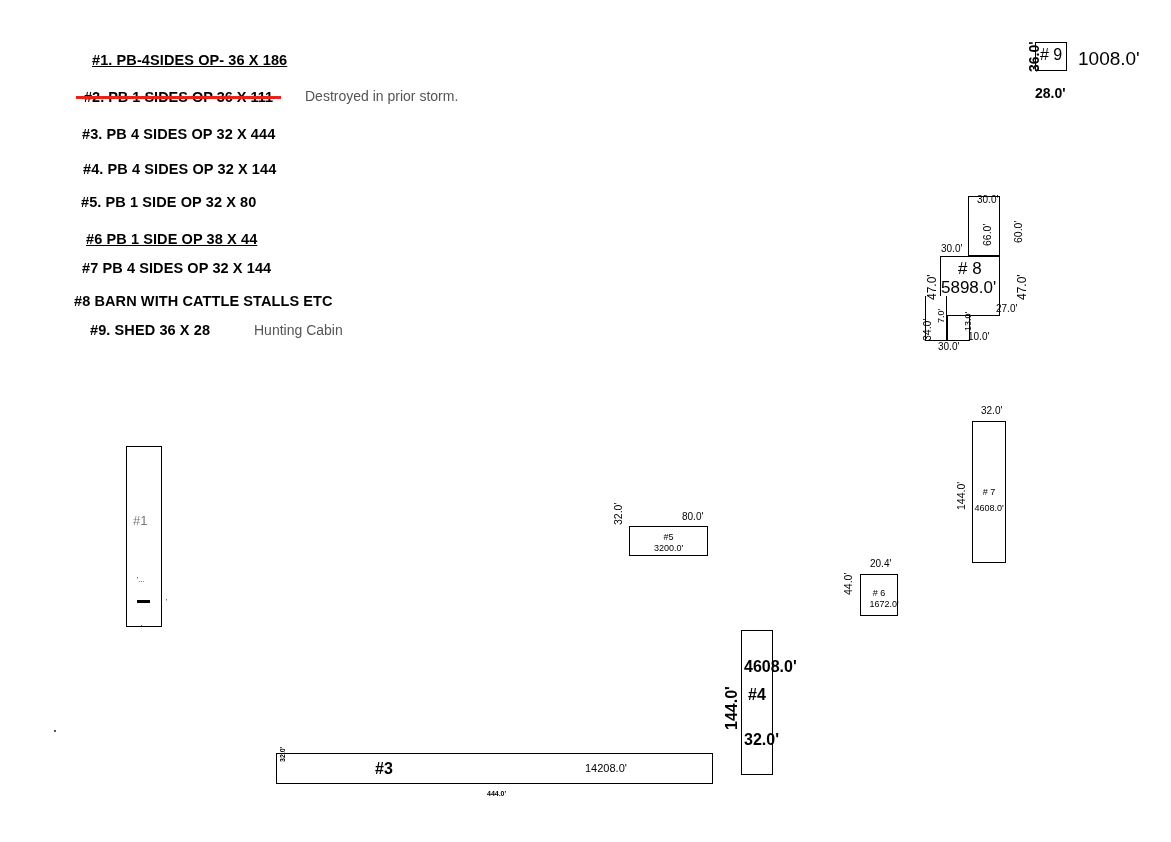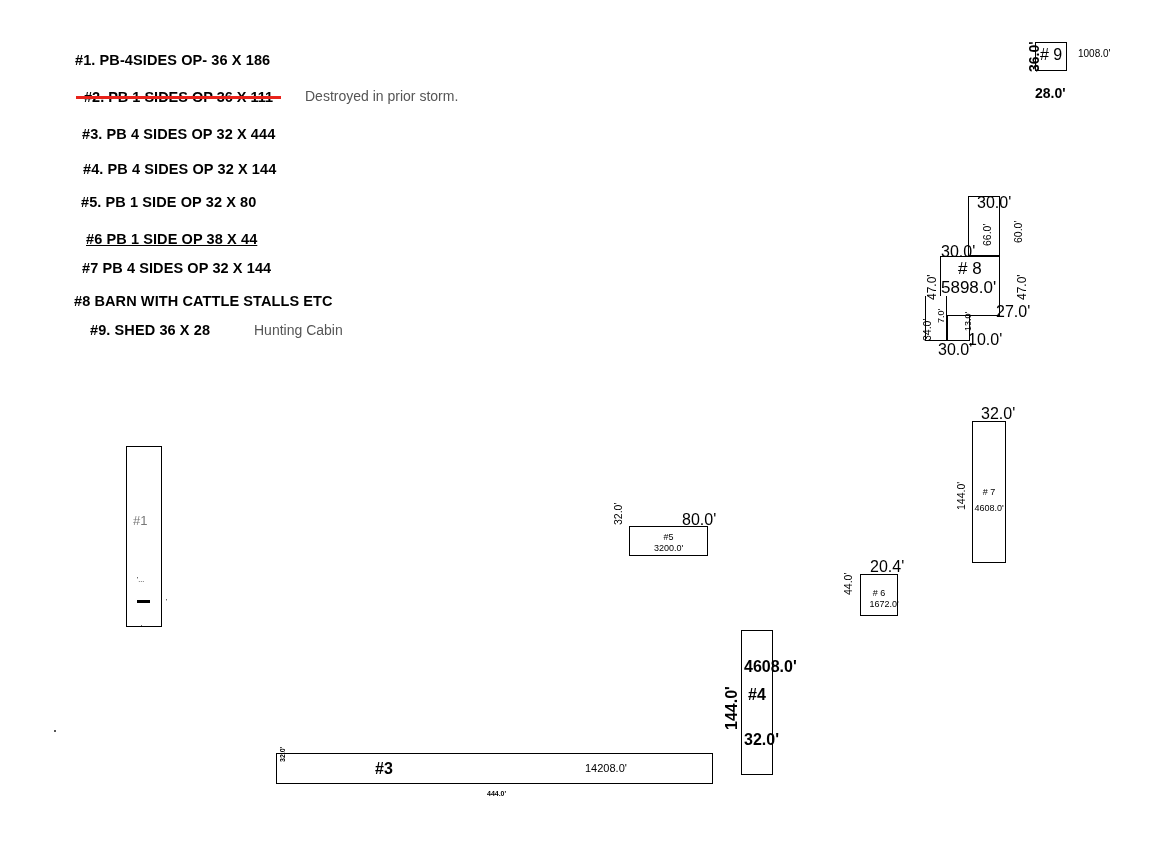--- a/index.html
+++ b/index.html
@@ -50,21 +50,21 @@
     transform: translateY(-1px);
   }
   .shape {
     position: absolute;
     border: 1px solid #000000;
     background: #ffffff;
     box-sizing: border-box;
   }
   .dim {
     position: absolute;
-    font-size: 16px;
+    font-size: 10px;
     color: #000;
     white-space: nowrap;
   }
   .dim-v {
     position: absolute;
     font-size: 10.5px;
     color: #000;
     white-space: nowrap;
     transform: rotate(-90deg);
     transform-origin: left top;
@@ -132,21 +132,21 @@
   }
   .area-grey { color: #777; }
 </style>
 </head>
 <body>
 
 <div id="canvas">
 
   <div>
 
-    <div class="legend-item" style="left:75px; top:52px;">#1. PB-4SIDES OP- 36 X 186</div>
+    <div class="legend-item" style="left:92px; top:52px;text-decoration:underline;">#1. PB-4SIDES OP- 36 X 186</div>
 
     <div class="strike-wrap" style="left:84px; top:88px;">
       <span class="strike-text">#2. PB 1 SIDES OP 36 X 111</span>
       <span class="strike-line"></span>
     </div>
     <div class="legend-note" style="left:305px; top:88px;">Destroyed in prior storm.</div>
 
     <div class="legend-item" style="left:82px; top:126px;">#3. PB 4 SIDES OP 32 X 444</div>
 
     <div class="legend-item" style="left:83px; top:161px;">#4. PB 4 SIDES OP 32 X 144</div>
@@ -161,21 +161,21 @@
 
     <div class="legend-item" style="left:90px; top:322px;">#9. SHED  36 X 28</div>
     <div class="legend-note" style="left:254px; top:322px;">Hunting Cabin</div>
   </div>
 
   <div>
     <div class="shape" style="left:1035px; top:42px; width:32px; height:29px;"></div>
     <div class="shape-title" style="left:1040px; top:46px;"># 9</div>
     <div class="big-dim-v" style="left:1026px; top:72px; font-size:14px;">36.0'</div>
     <div class="big-dim" style="left:1035px; top:85px; font-size:14px;">28.0'</div>
-    <div class="shape-title" style="left:1078px; top:48px; font-size:10px;">1008.0'</div>
+    <div class="shape-title" style="left:1078px; top:48px; font-size:19px;">1008.0'</div>
   </div>
 
   <div>
 
     <div class="shape" style="left:968px; top:196px; width:32px; height:60px;"></div>
 
     <div class="shape" style="left:940px; top:256px; width:60px; height:60px;"></div>
 
     <div class="shape" style="left:925px; top:296px; width:22px; height:45px; border-top:none;"></div>
 

